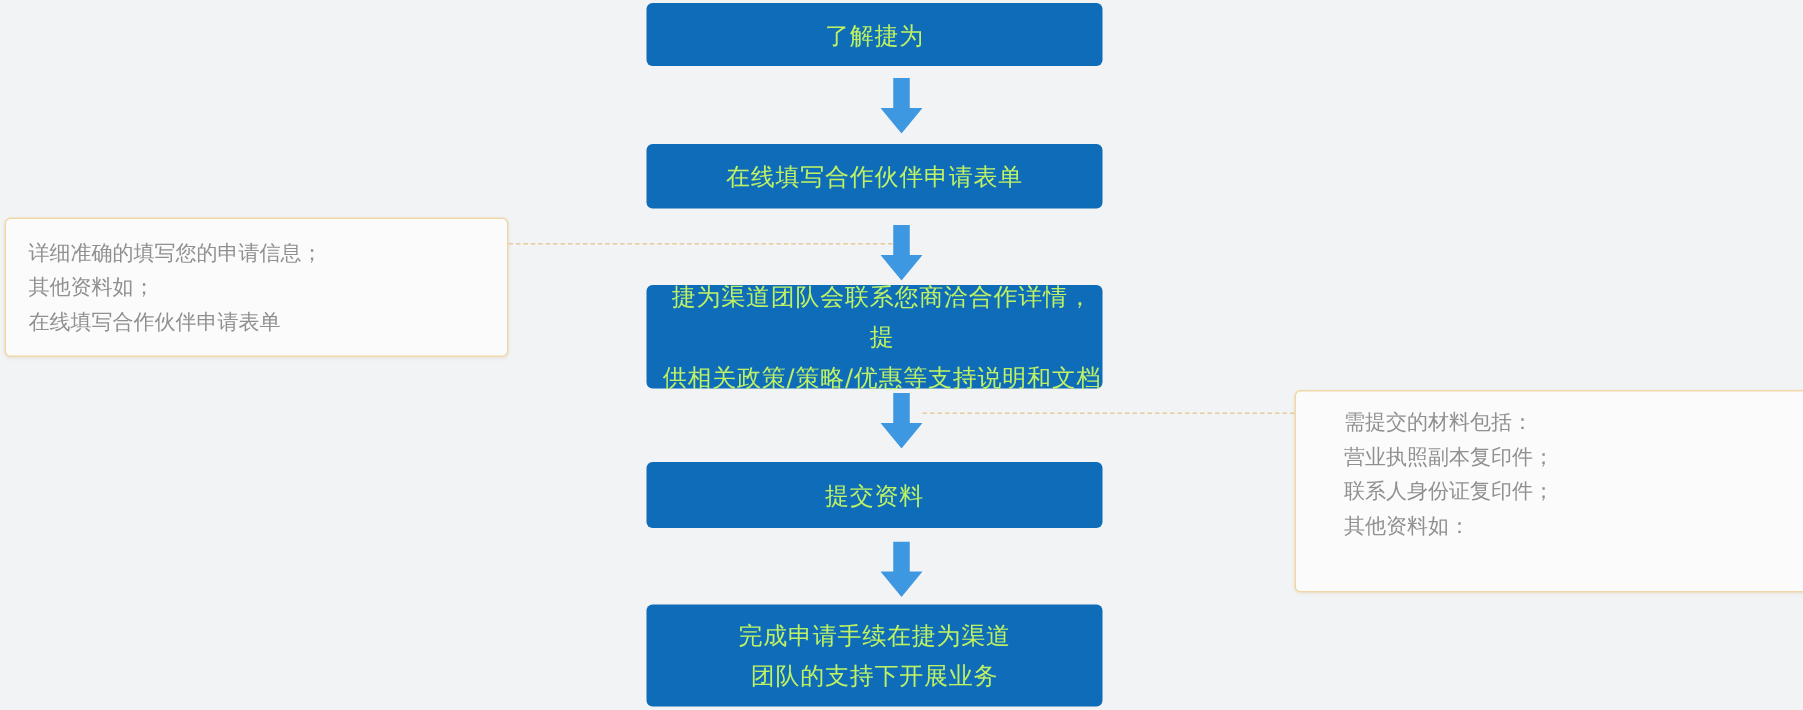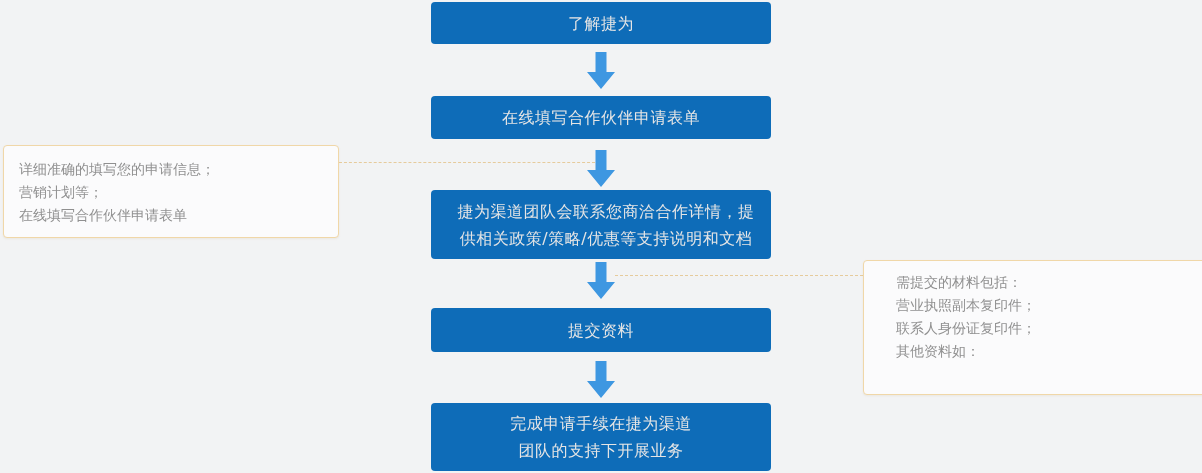--- a/index.html
+++ b/index.html
@@ -6,24 +6,24 @@
   html, body { width: 1202px; height: 473px; }
   body {
     position: relative;
     background: #f2f3f4;
     font-family: "DejaVu Sans", "Liberation Sans", sans-serif;
     overflow: hidden;
   }
   .flow-box {
     position: absolute;
     left: 431px;
-    width: 340px;
+    width: 304px;
     background: #0e6cb8;
     border-radius: 4px;
-    color: #e5e5e5;
+    color: #bef264;
     font-size: 16px;
     display: flex;
     flex-direction: column;
     align-items: center;
     justify-content: center;
     text-align: center;
     line-height: 27px;
     letter-spacing: 0.5px;
   }
   .box1 { top: 2px;   height: 42px; }
@@ -86,21 +86,21 @@
     <polygon points="8.5,0 19.5,0 19.5,20 28,20 14,37 0,20 8.5,20" fill="#3e97e1"></polygon>
   </svg>
 </div>
 
 <div class="flow-box box2">
   <div>在线填写合作伙伴申请表单</div>
 </div>
 
 <div class="note note-left">
   <div>详细准确的填写您的申请信息；</div>
-  <div>营销计划等；</div>
+  <div>其他资料如；</div>
   <div>在线填写合作伙伴申请表单</div>
 </div>
 <div class="connector connector-left"></div>
 
 <div class="arrow arrow2">
   <svg viewBox="0 0 28 37" xmlns="http://www.w3.org/2000/svg">
     <polygon points="8.5,0 19.5,0 19.5,20 28,20 14,37 0,20 8.5,20" fill="#3e97e1"></polygon>
   </svg>
 </div>
 

